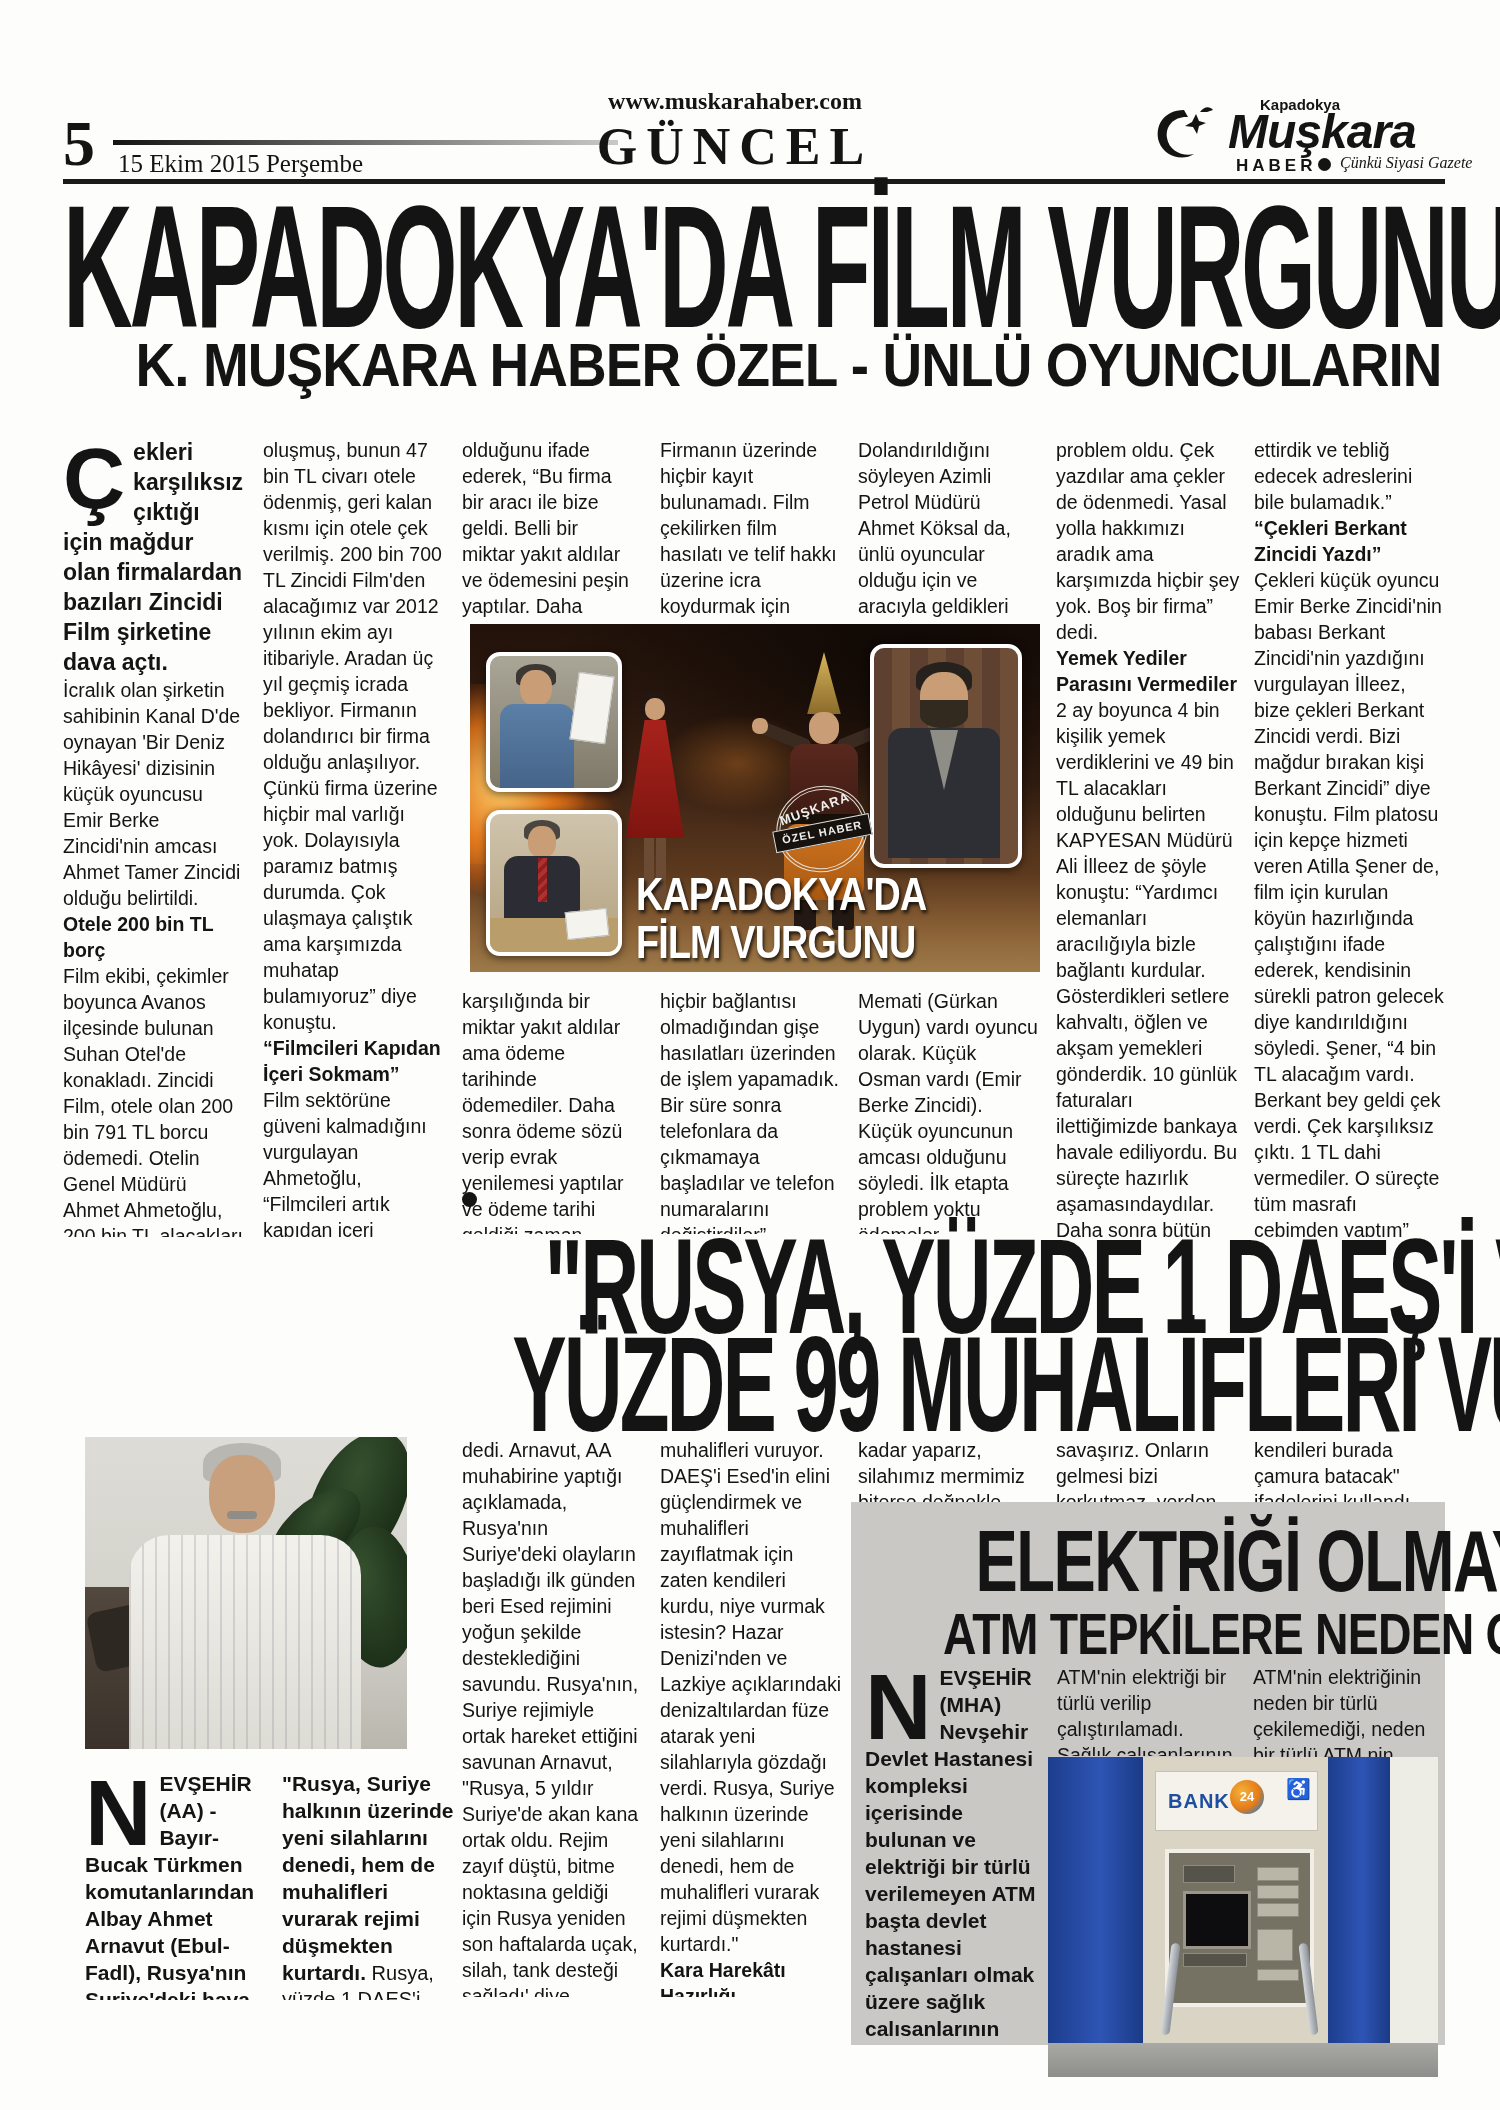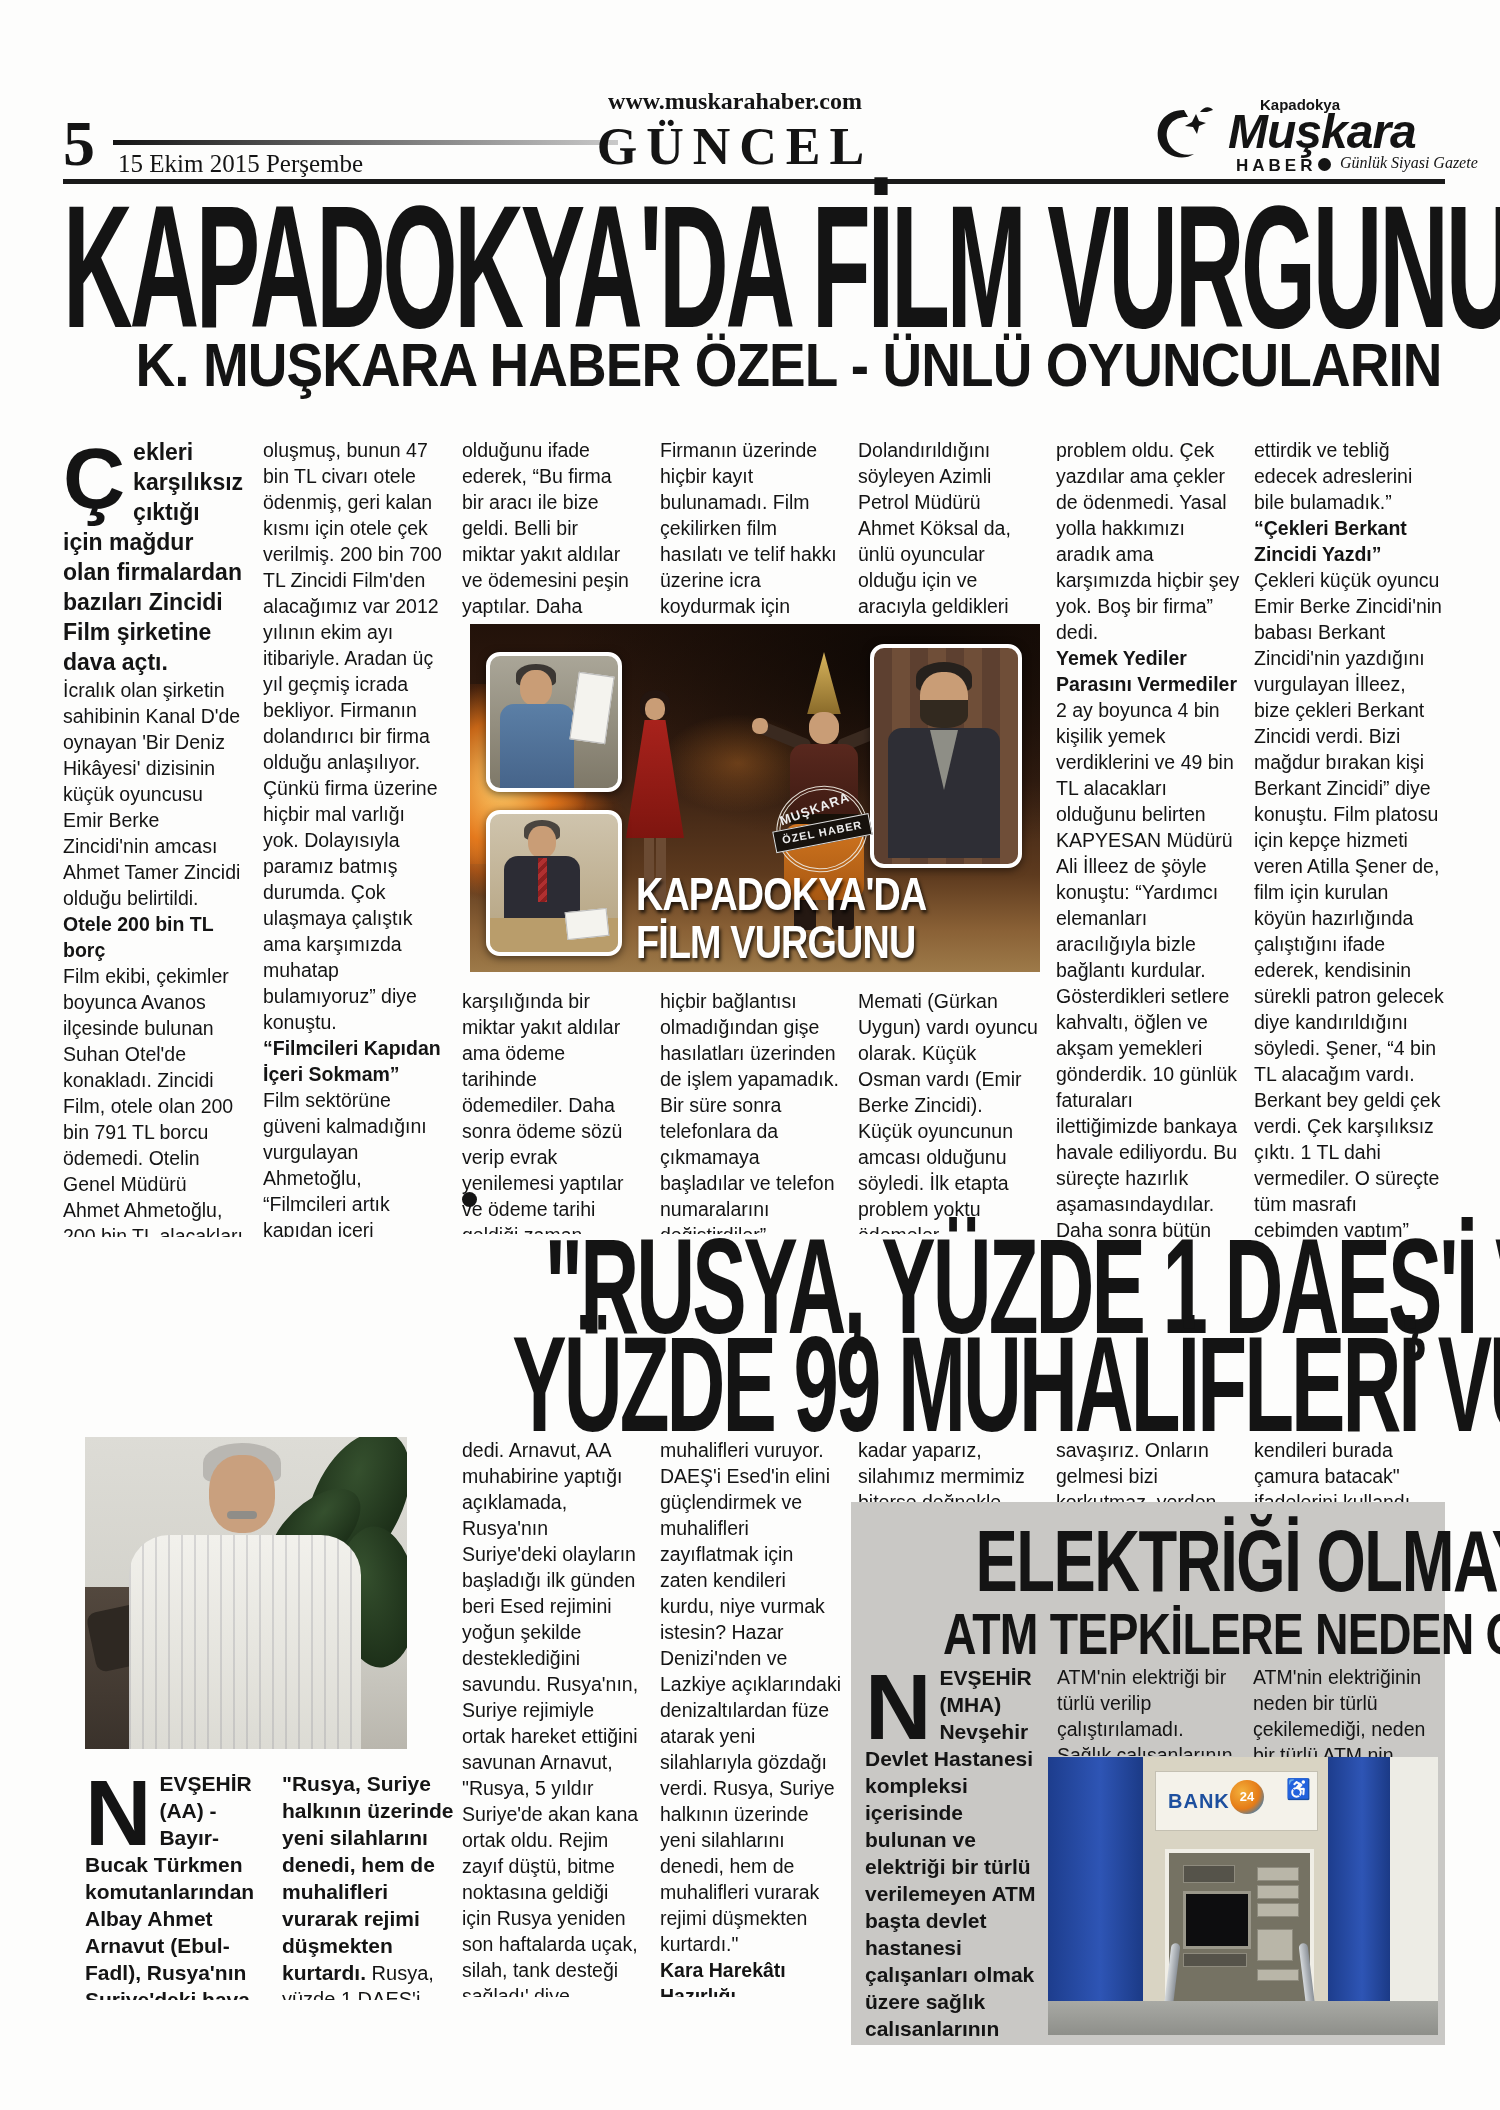--- a/index.html
+++ b/index.html
@@ -71,21 +71,21 @@
                 font-size:11px;letter-spacing:1px;text-align:center;line-height:19px;}
   
   .photo-arnavut{position:absolute;left:85px;top:1437px;width:322px;height:312px;overflow:hidden;
                  background:linear-gradient(180deg,#dddcd6 0%,#d2d1ca 60%,#b9b6ad 100%);}
   .leaf{position:absolute;background:radial-gradient(ellipse at 40% 30%,#35502e,#1d3019 70%);
         border-radius:60% 40% 60% 40%;}
   
   .atm-box{position:absolute;left:851px;top:1502px;width:594px;height:543px;background:#c9c8c5;}
   .h-atm1{font-size:88px;letter-spacing:-2px;transform:scaleX(.72);transform-origin:center top;}
   .h-atm2{font-size:58px;letter-spacing:-1px;transform:scaleX(.80);transform-origin:center top;}
-  .atm-photo{position:absolute;left:197px;top:255px;width:390px;height:278px;overflow:hidden;background:#737373;}
+  .atm-photo{position:absolute;left:197px;top:255px;width:390px;height:320px;overflow:hidden;background:#737373;}
   .pillar{position:absolute;top:0;height:100%;background:linear-gradient(90deg,#1d3d8d,#2e55b5 55%,#1b3a86);}
   .fascia{position:absolute;left:95px;top:0;width:185px;height:100%;background:#d9d4c3;}
   .bank-sign{position:absolute;left:12px;top:14px;width:161px;height:58px;background:#f4f2ea;
              border:1px solid #c4c0b2;}
   .bank-word{position:absolute;left:12px;top:18px;color:#1d4f9e;font-weight:800;font-size:20px;letter-spacing:1px;}
   .bank-circ{position:absolute;left:74px;top:8px;width:34px;height:34px;border-radius:50%;
              background:radial-gradient(circle at 35% 35%,#f3b13c,#e57b17 55%,#2e7fc2 85%);
              color:#fff;font-weight:bold;font-size:13px;text-align:center;line-height:34px;}
   .access{position:absolute;right:6px;top:6px;color:#2e6fae;font-size:20px;line-height:22px;text-align:center;}
   .atm-recess{position:absolute;left:22px;top:92px;width:141px;height:150px;background:#757263;
@@ -112,21 +112,21 @@
   <div class="logo">
     <svg class="logo-icon" viewBox="0 0 72 68">
       <path d="M34 6 C14 6 4 22 9 38 C14 52 32 58 44 50 C33 53 19 47 17 34 C15 21 25 12 38 13 Z" fill="#141414"></path>
       <path d="M46 10 l3 7 7 2 -7 3 -2 8 -4 -7 -8 -1 7 -4 z" fill="#141414"></path>
       <path d="M50 8 c4 -6 10 -6 13 -2 l-6 2 z" fill="#141414"></path>
     </svg>
     <div class="logo-kapadokya">Kapadokya</div>
     <div class="logo-name">Muşkara</div>
     <div class="logo-haber">HABER</div>
     <div class="logo-dot"></div>
-    <div class="logo-tagline">Günlük Siyasi Gazete</div>
+    <div class="logo-tagline">Çünkü Siyasi Gazete</div>
   </div>
 
   <div class="h1-film cond">KAPADOKYA'DA FİLM VURGUNU</div>
   <div class="center-line" style="top:330px">
     <span class="sub-film cond">K. MUŞKARA HABER ÖZEL - ÜNLÜ OYUNCULARIN</span>
   </div>
 
   <div class="col" style="left:63px;top:437px;width:182px;height:800px">
     <span class="dropcap">Ç</span><span class="lead">ekleri karşılıksız çıktığı için mağdur olan firmalardan bazıları Zincidi Film şirketine dava açtı.</span>
     <span class="blk">İcralık olan şirketin sahibinin Kanal D'de oynayan 'Bir Deniz Hikâyesi' dizisinin küçük oyuncusu Emir Berke Zincidi'nin amcası Ahmet Tamer Zincidi olduğu belirtildi.</span>

